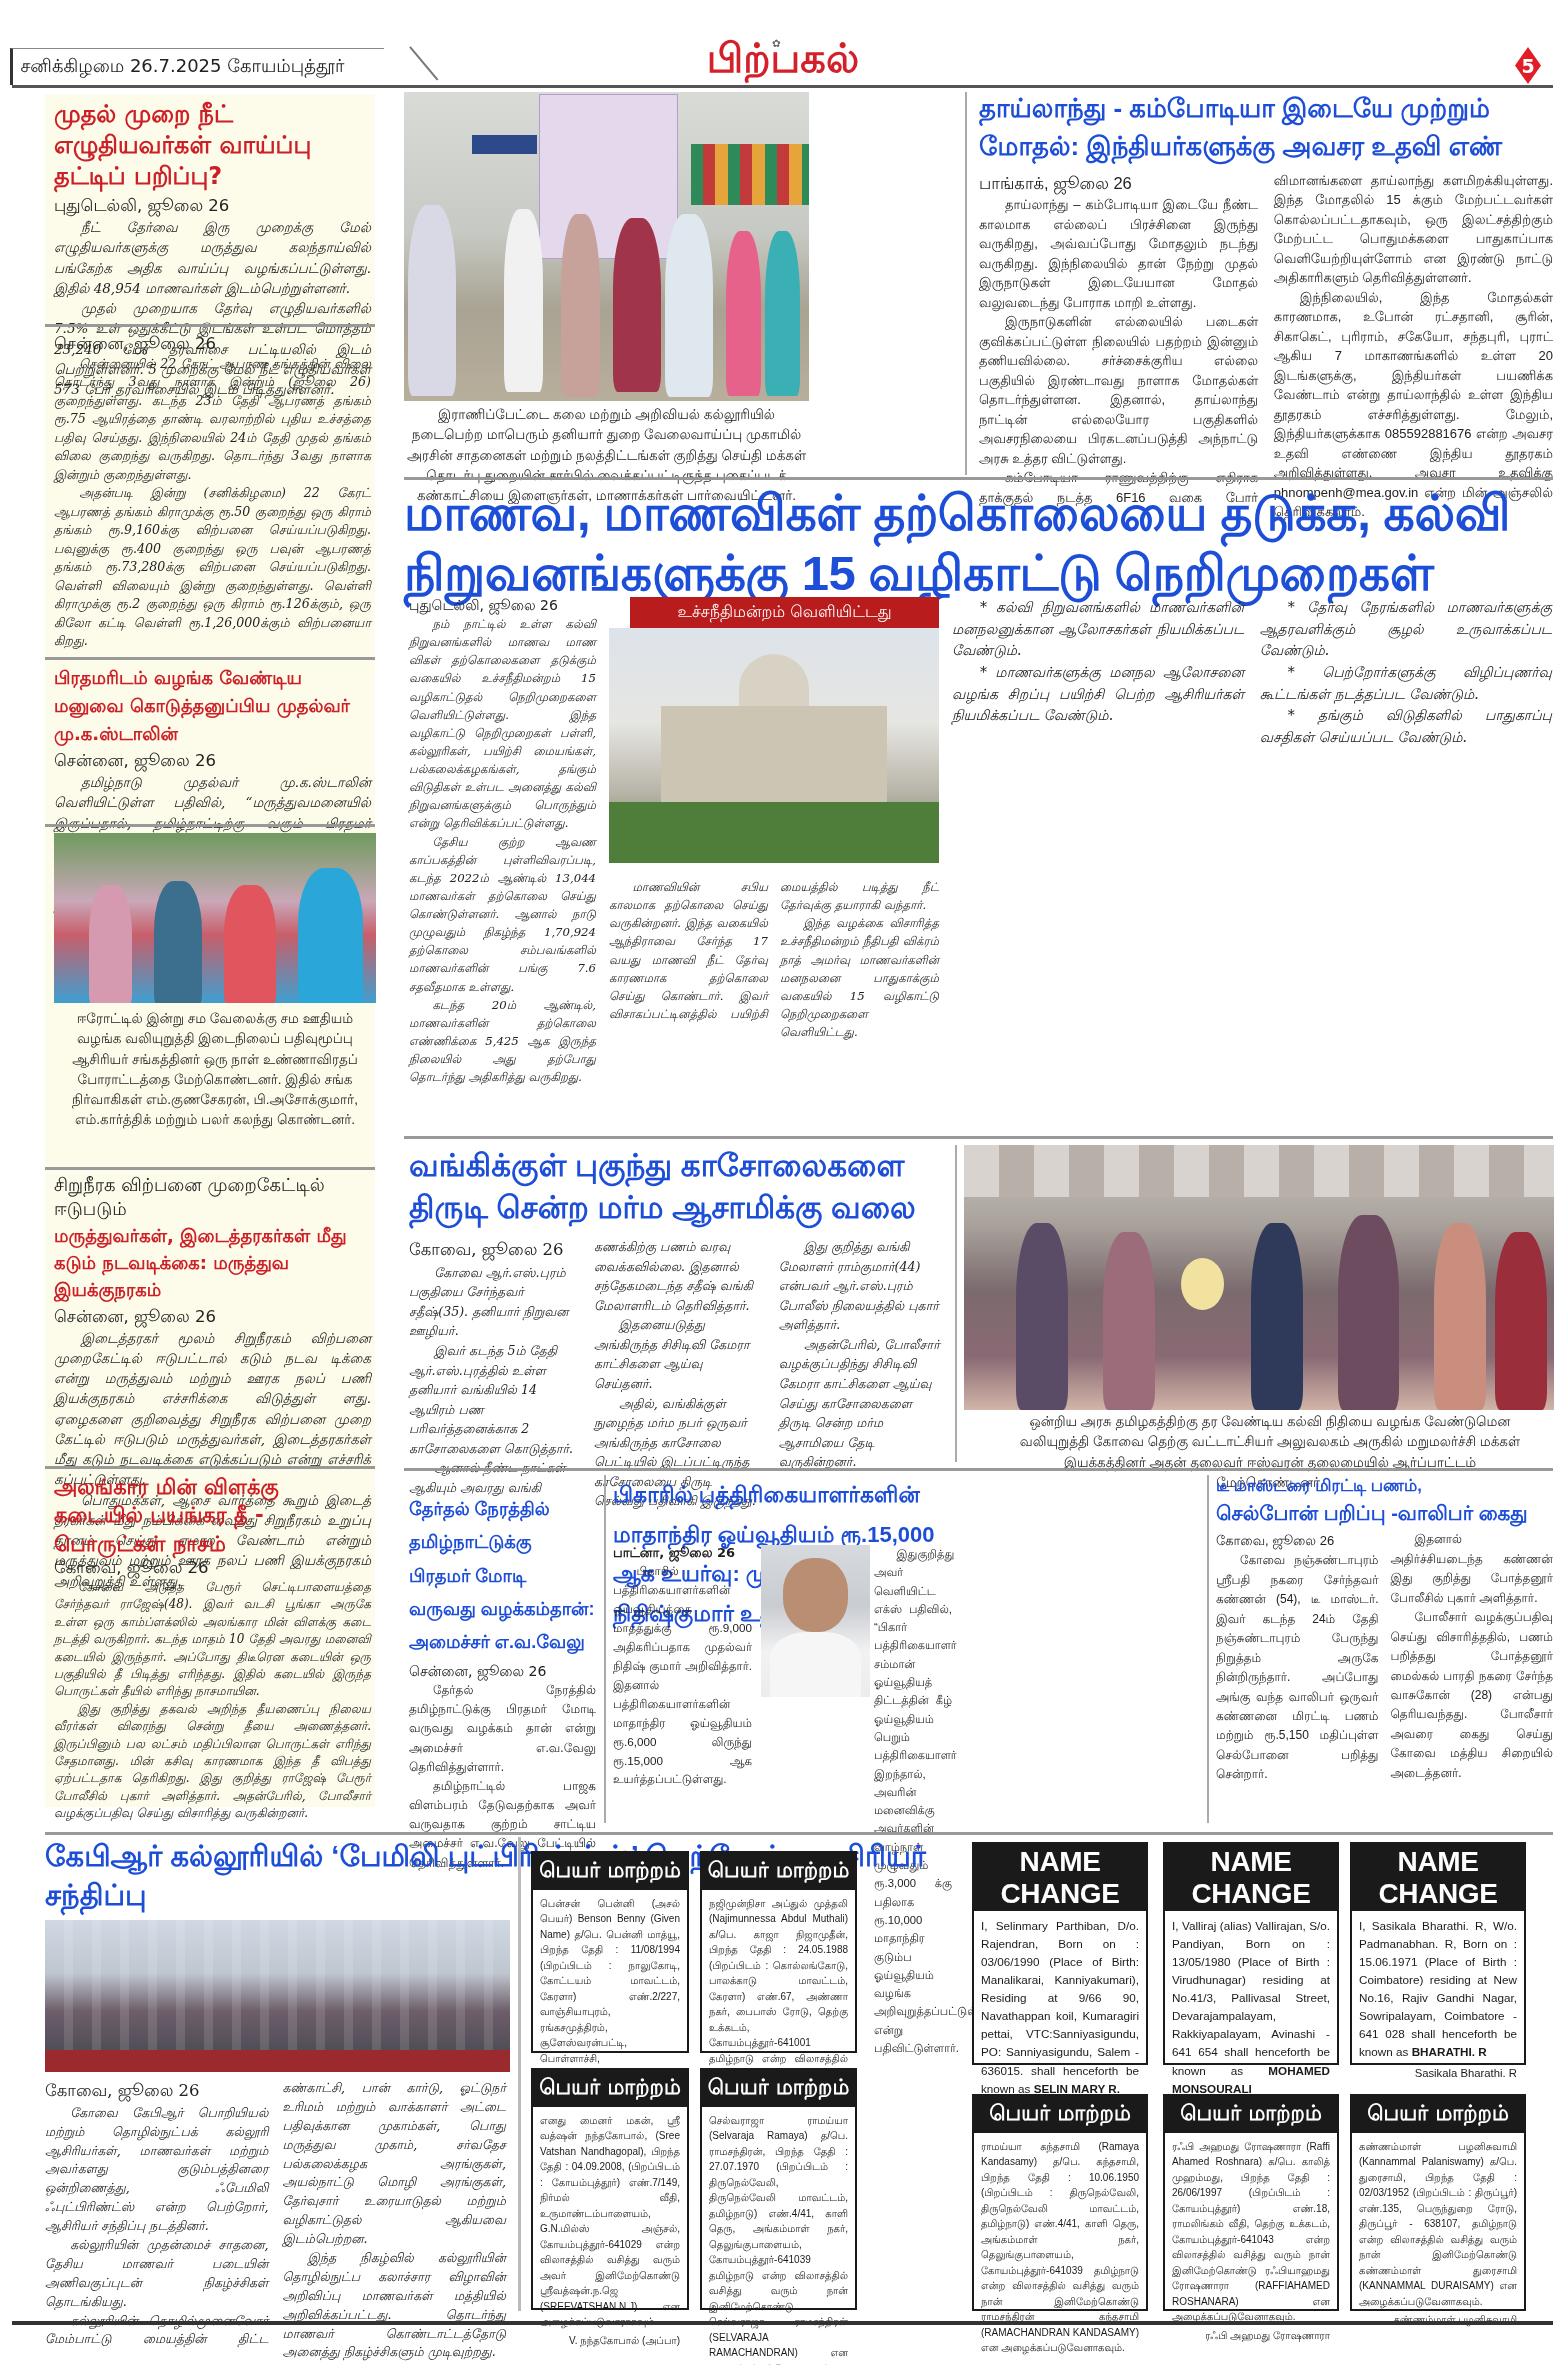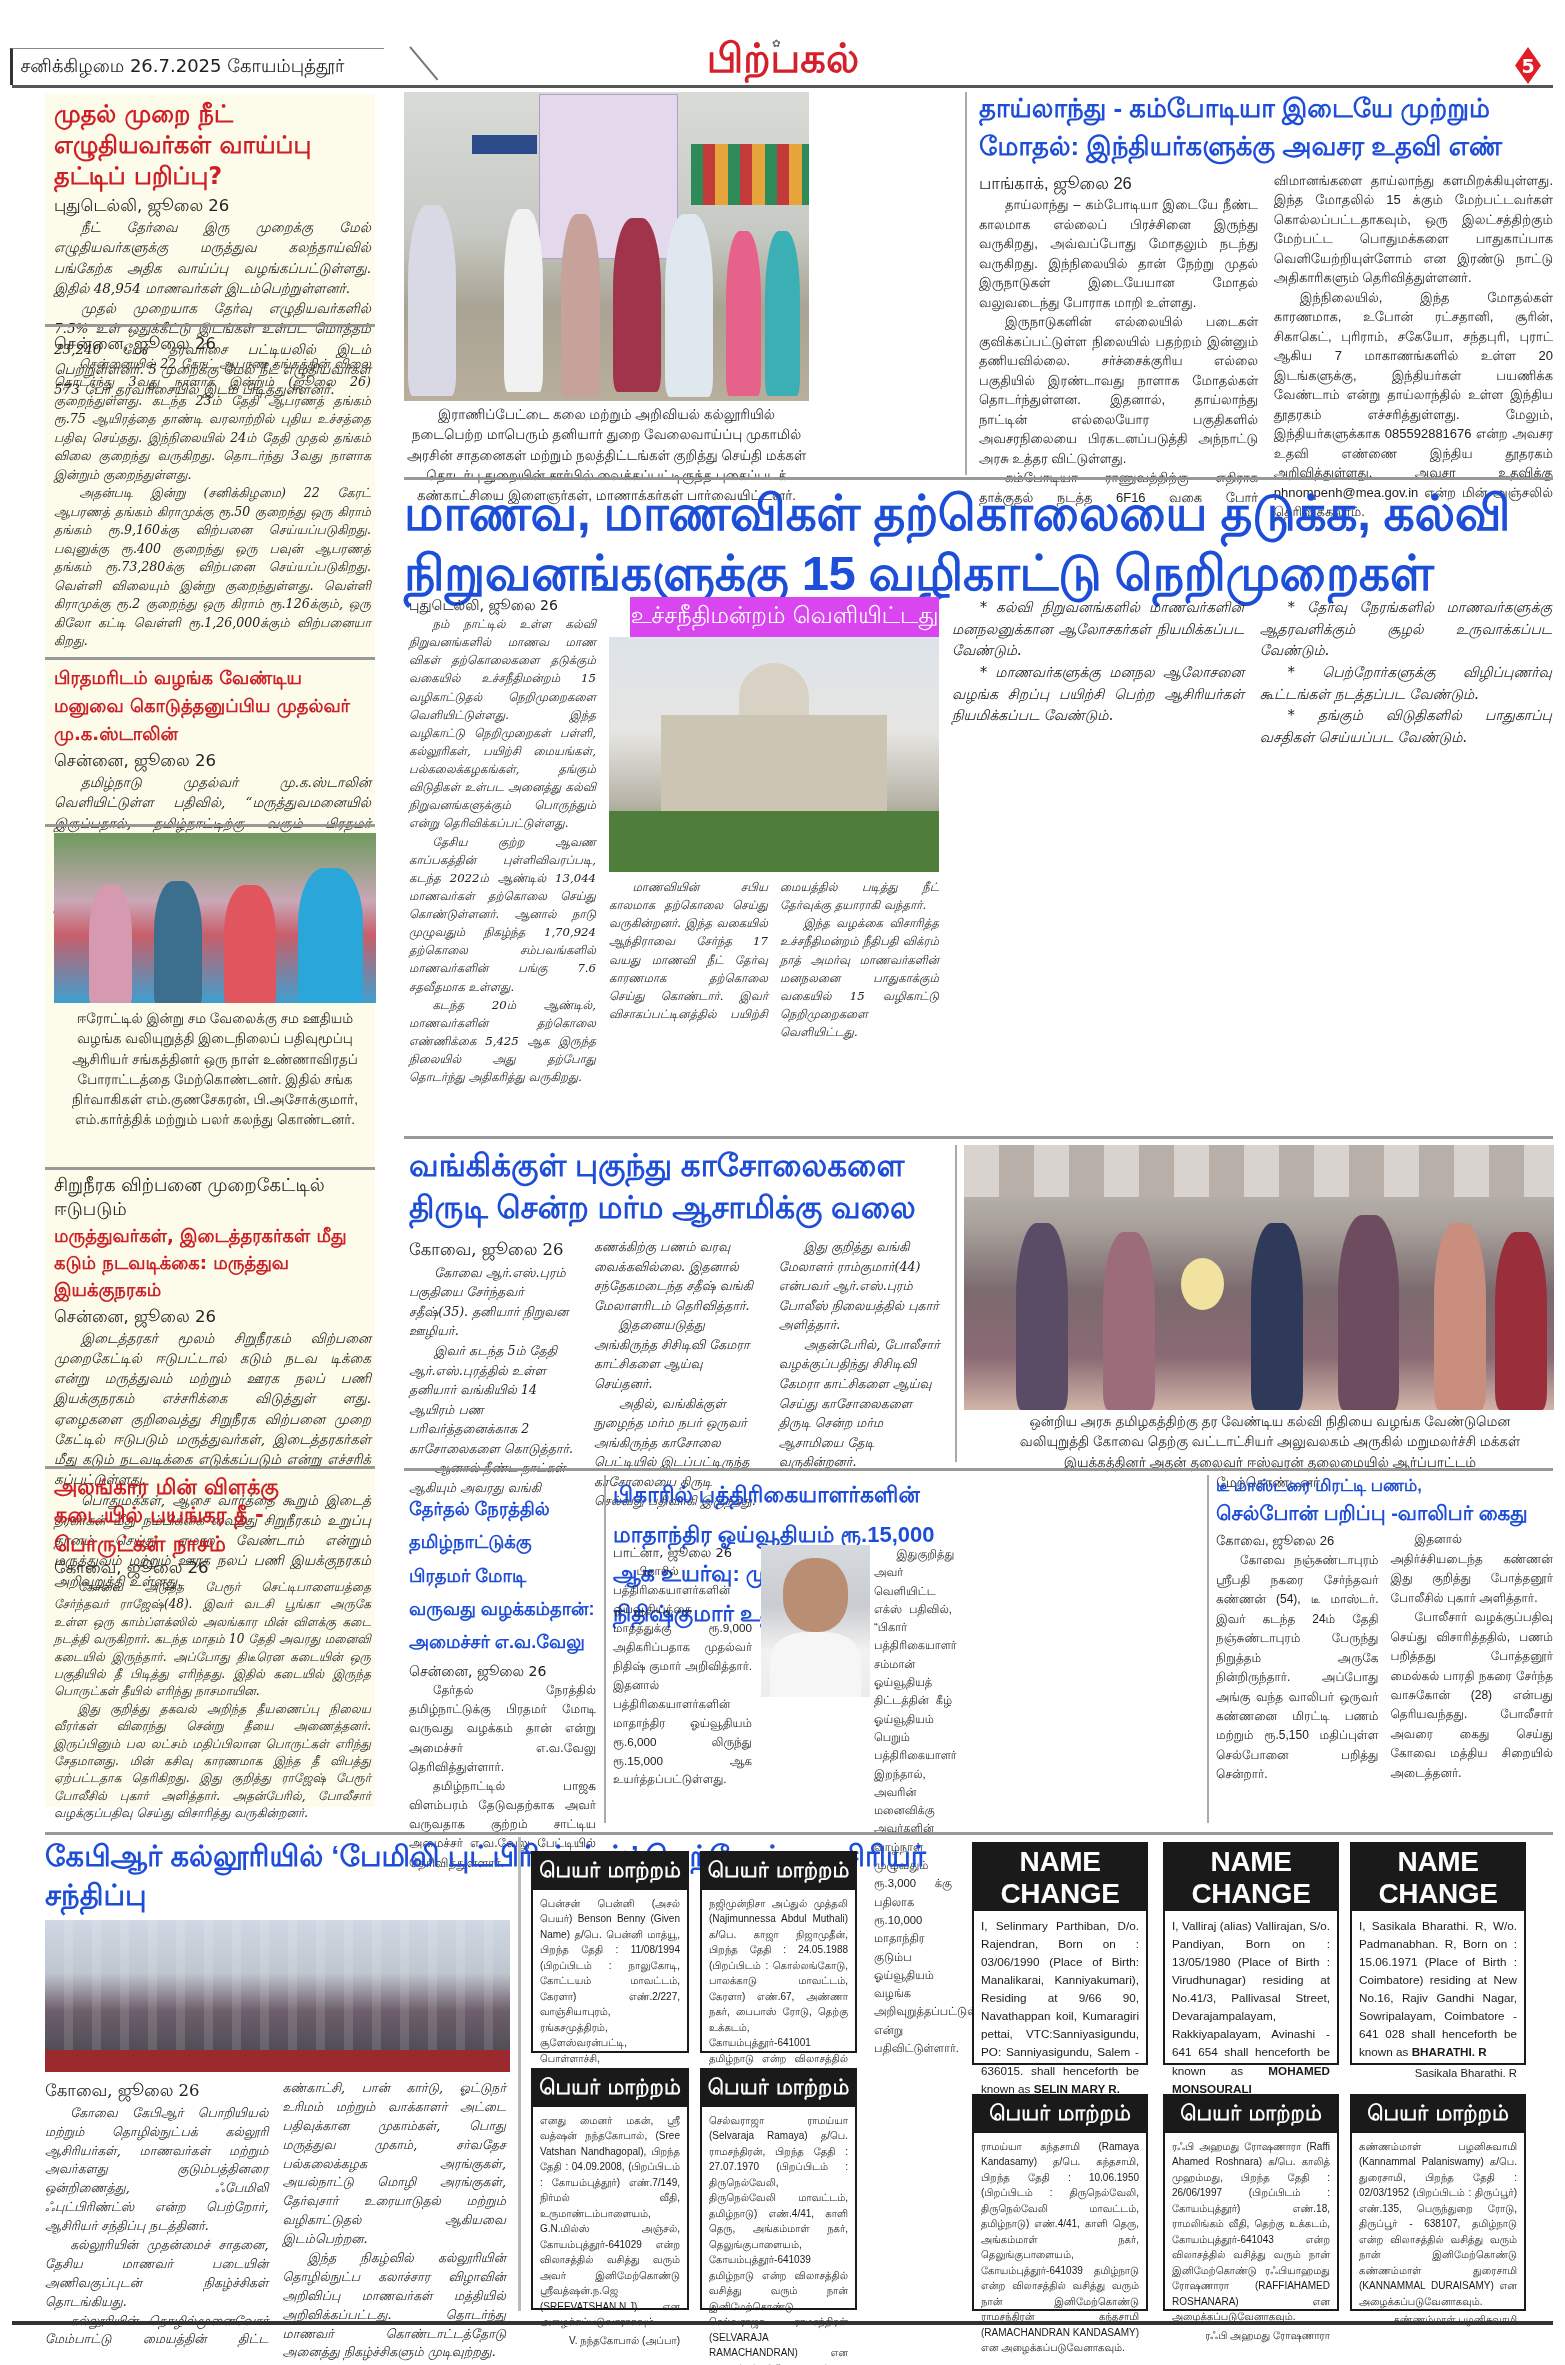--- a/index.html
+++ b/index.html
@@ -34,21 +34,21 @@
   
   .photo { overflow: hidden; }
   .ph-college { background: linear-gradient(180deg, #d9dcd6 0%, #c7cac4 45%, #a9a393 70%, #b8ae9c 100%); }
   .ph-protest { background: linear-gradient(180deg, #6f9a5e 0%, #c9a8b8 40%, #c85e6a 60%, #3f9fcf 100%); }
   .ph-court { background: linear-gradient(180deg, #dde3ea 0%, #e6e6e2 40%, #b8b4a8 70%, #4d7a3a 100%); }
   .ph-rally { background: linear-gradient(180deg, #c8c3bf 0%, #a9a29c 30%, #7b6a6e 55%, #8a6a74 80%, #d2b5a8 100%); }
   .ph-nitish { background: linear-gradient(180deg, #d6d9dd 0%, #c9ccd1 40%, #f2f2f2 70%, #ececec 100%); }
   .ph-group { background: linear-gradient(180deg, #cfd8e3 0%, #bfc6cf 35%, #6d5e6a 60%, #40444c 100%); }
   .person { position: absolute; border-radius: 40% 40% 10% 10%; }
 
-  .banner-green { background: #d946ef; color: #fff; font-size: 23px; text-align: center; padding: 5.2px 0; margin-left: 21px; }
+  .banner-green { background: #b91c1c; color: #fff; font-size: 16px; text-align: center; padding: 5.2px 0; margin-left: 21px; }
 
   
   .notice { border: 2.6px solid #1a1a1a; background: #fff; }
   .notice-head { background: #1a1a1a; color: #fff; text-align: center; font-weight: bold; }
   .notice-head.en { font-family: "Liberation Sans", sans-serif; font-size: 28px; padding: 1.7px 0; letter-spacing: -0.4px; }
   .notice-head.ta { font-size: 21px; padding: 5.2px 0; }
   .notice-body { font-family: "Liberation Sans", sans-serif; font-size: 12.6px; line-height: 1.6; padding: 5.2px 7px; text-align: justify; }
   .notice-body.ta { font-size: 10px; line-height: 1.55; }
   .notice-sign { display: flex; justify-content: space-between; font-family: "Liberation Sans", sans-serif; font-size: 12.6px; padding: 0 7px 5.2px; }
   .notice-sign.right { justify-content: flex-end; }
@@ -231,21 +231,21 @@
     <p>தேர்தல் நேரத்தில் தமிழ்நாட்டுக்கு பிரதமர் மோடி வருவது வழக்கம் தான் என்று அமைச்சர் எ.வ.வேலு தெரிவித்துள்ளார்.</p>
     <p>தமிழ்நாட்டில் பாஜக விளம்பரம் தேடுவதற்காக அவர் வருவதாக குற்றம் சாட்டிய அமைச்சர் எ.வ.வேலு பேட்டியில் தெரிவித்துள்ளார்.</p>
   </div>
 </div>
 <div class="abs vr" style="left:604px; top:1475px; height:348px;"></div>
 
 <div class="abs" style="left:613px; top:1475px; width:330px;">
   <h2 class="hl-black cond" style="font-size:22px; line-height:1.8;">பிகாரில் பத்திரிகையாளர்களின் மாதாந்திர ஓய்வூதியம் ரூ.15,000 ஆக உயர்வு: முதல்வர் நிதிஷ்குமார் உத்தரவு</h2>
 </div>
 <div class="abs" style="left:613px; top:1545px; width:139px;">
-  <div class="dateline" style="font-size:13px; margin:0;">பாட்னா, ஜூலை 26</div>
+  <div class="dateline" style="font-size:13px; margin:0;font-weight:bold;">பாட்னா, ஜூலை 26</div>
   <div class="body-cond" style="font-size:11.7px; line-height:1.62;">
     <p>பிகாரில் பத்திரிகையாளர்களின் ஓய்வூதியத்தை மாதத்துக்கு ரூ.9,000 அதிகரிப்பதாக முதல்வர் நிதிஷ் குமார் அறிவித்தார். இதனால் பத்திரிகையாளர்களின் மாதாந்திர ஓய்வூதியம் ரூ.6,000 லிருந்து ரூ.15,000 ஆக உயர்த்தப்பட்டுள்ளது.</p>
   </div>
 </div>
 <div class="abs photo ph-nitish" style="left:761px; top:1545px; width:109px; height:152px;">
   <div style="position:absolute; left:22px; top:13px; width:65px; height:74px; border-radius:45%; background:#b98e72;"></div>
   <div style="position:absolute; left:8.7px; top:87px; width:91px; height:65px; border-radius:40% 40% 0 0; background:#f6f6f6;"></div>
 </div>
 <div class="abs" style="left:874px; top:1545px; width:78px;">
   <div class="body-cond" style="font-size:11.3px; line-height:1.62;">

